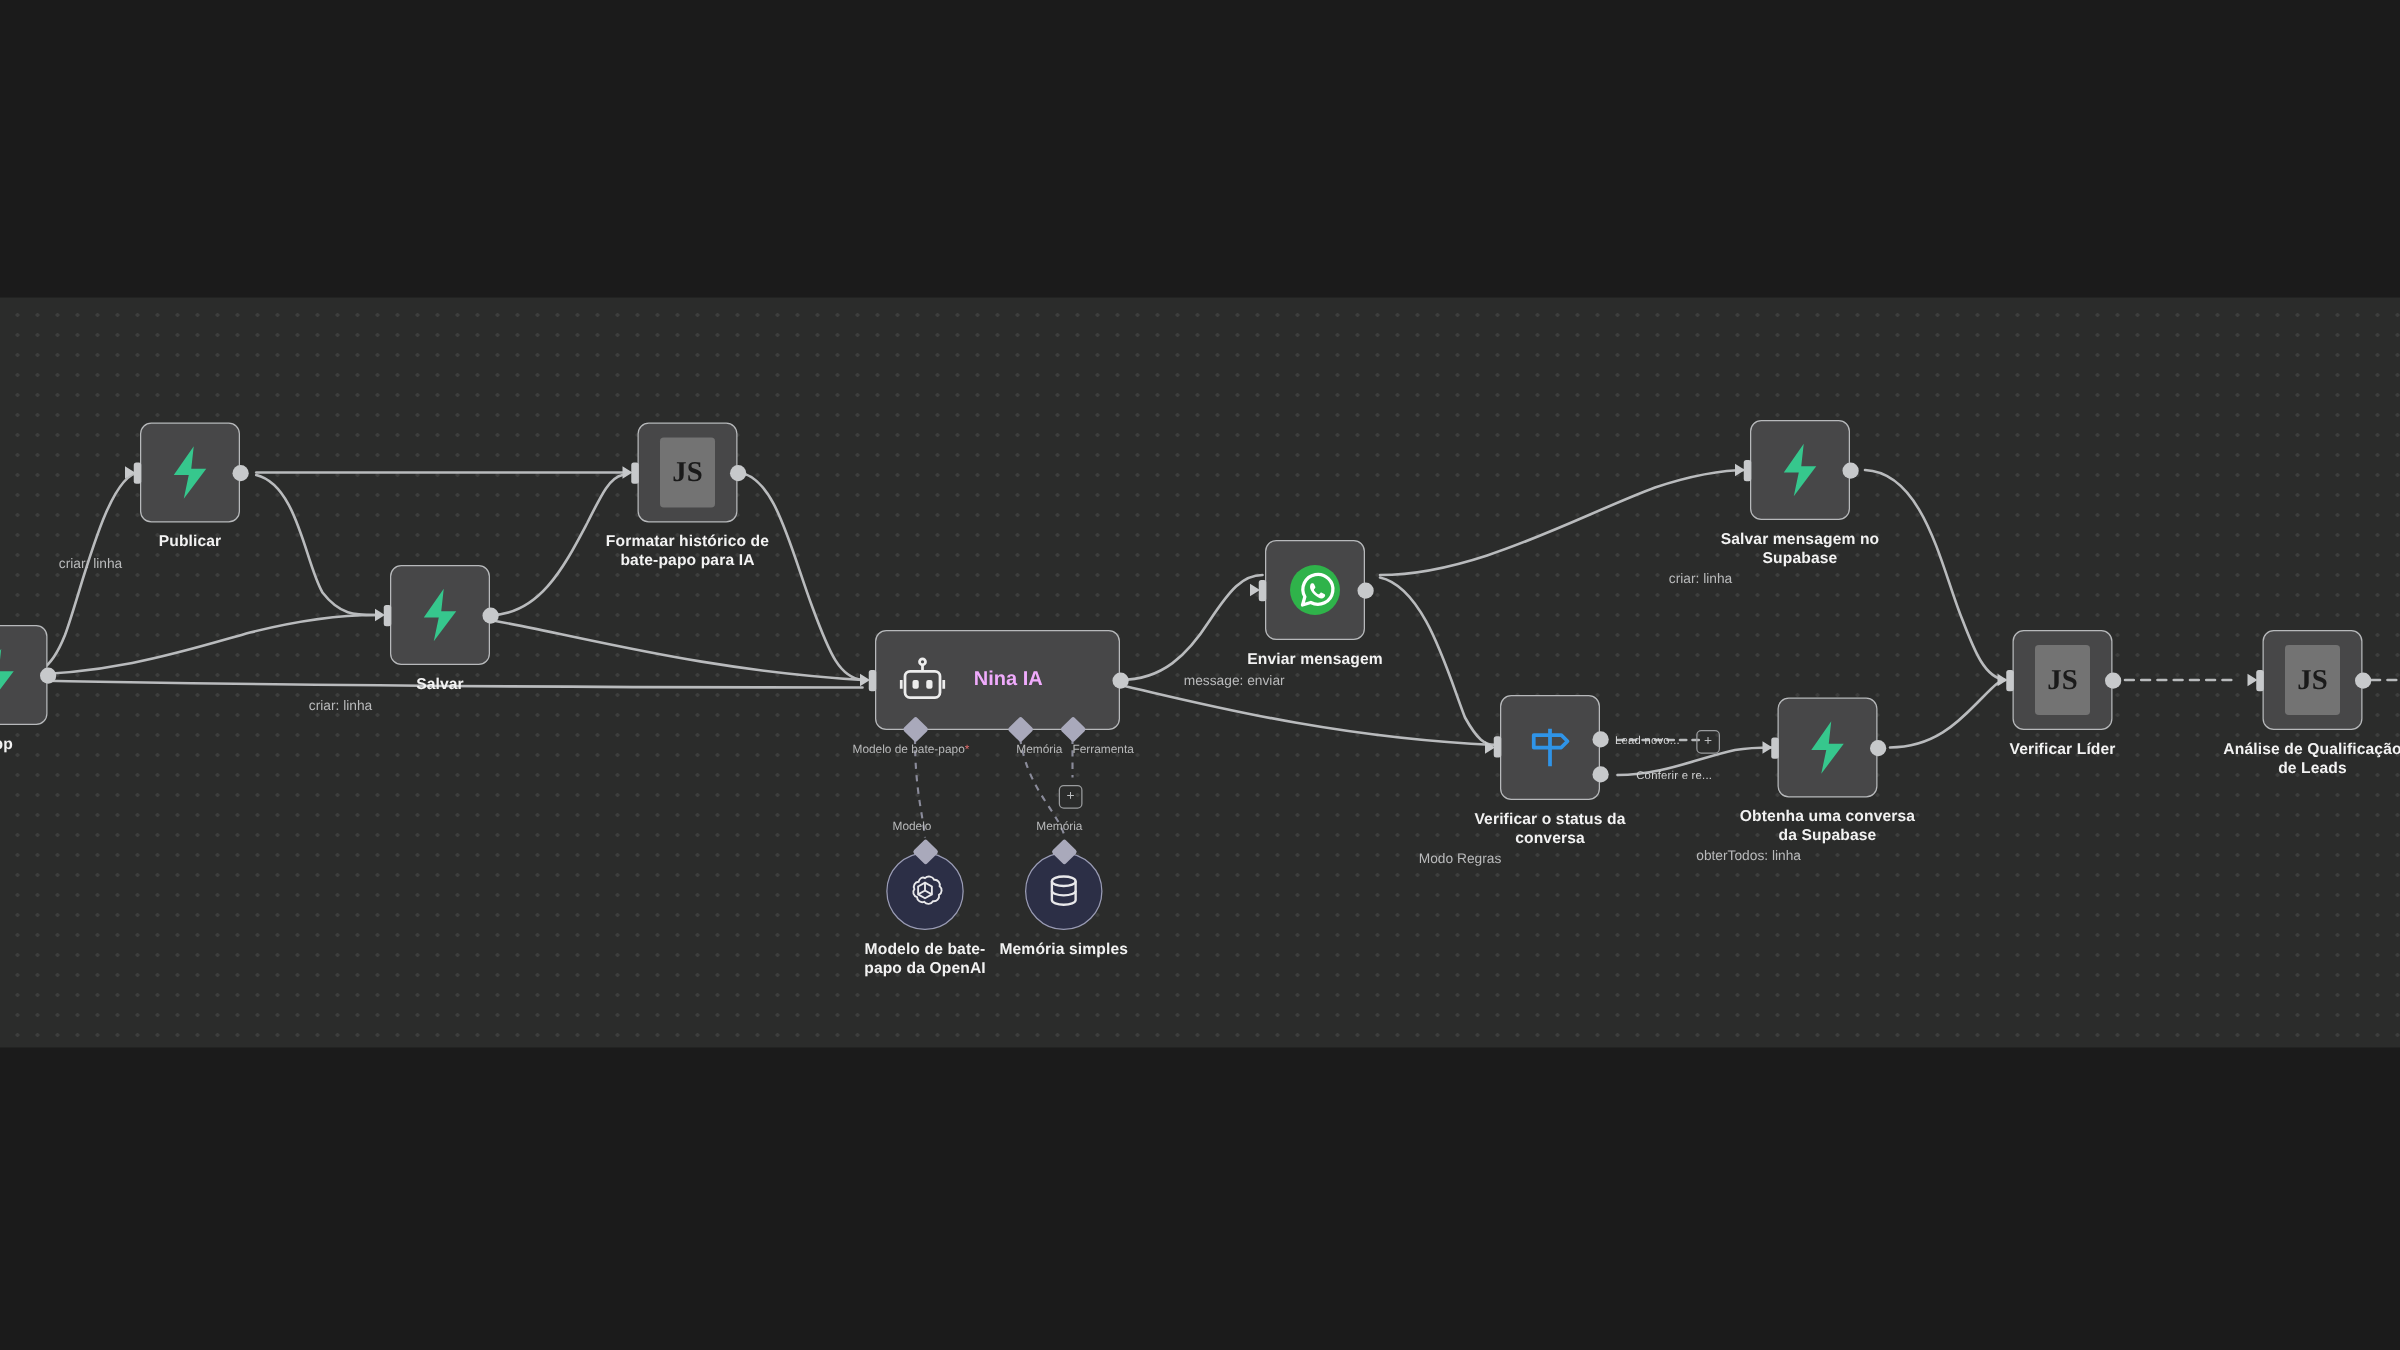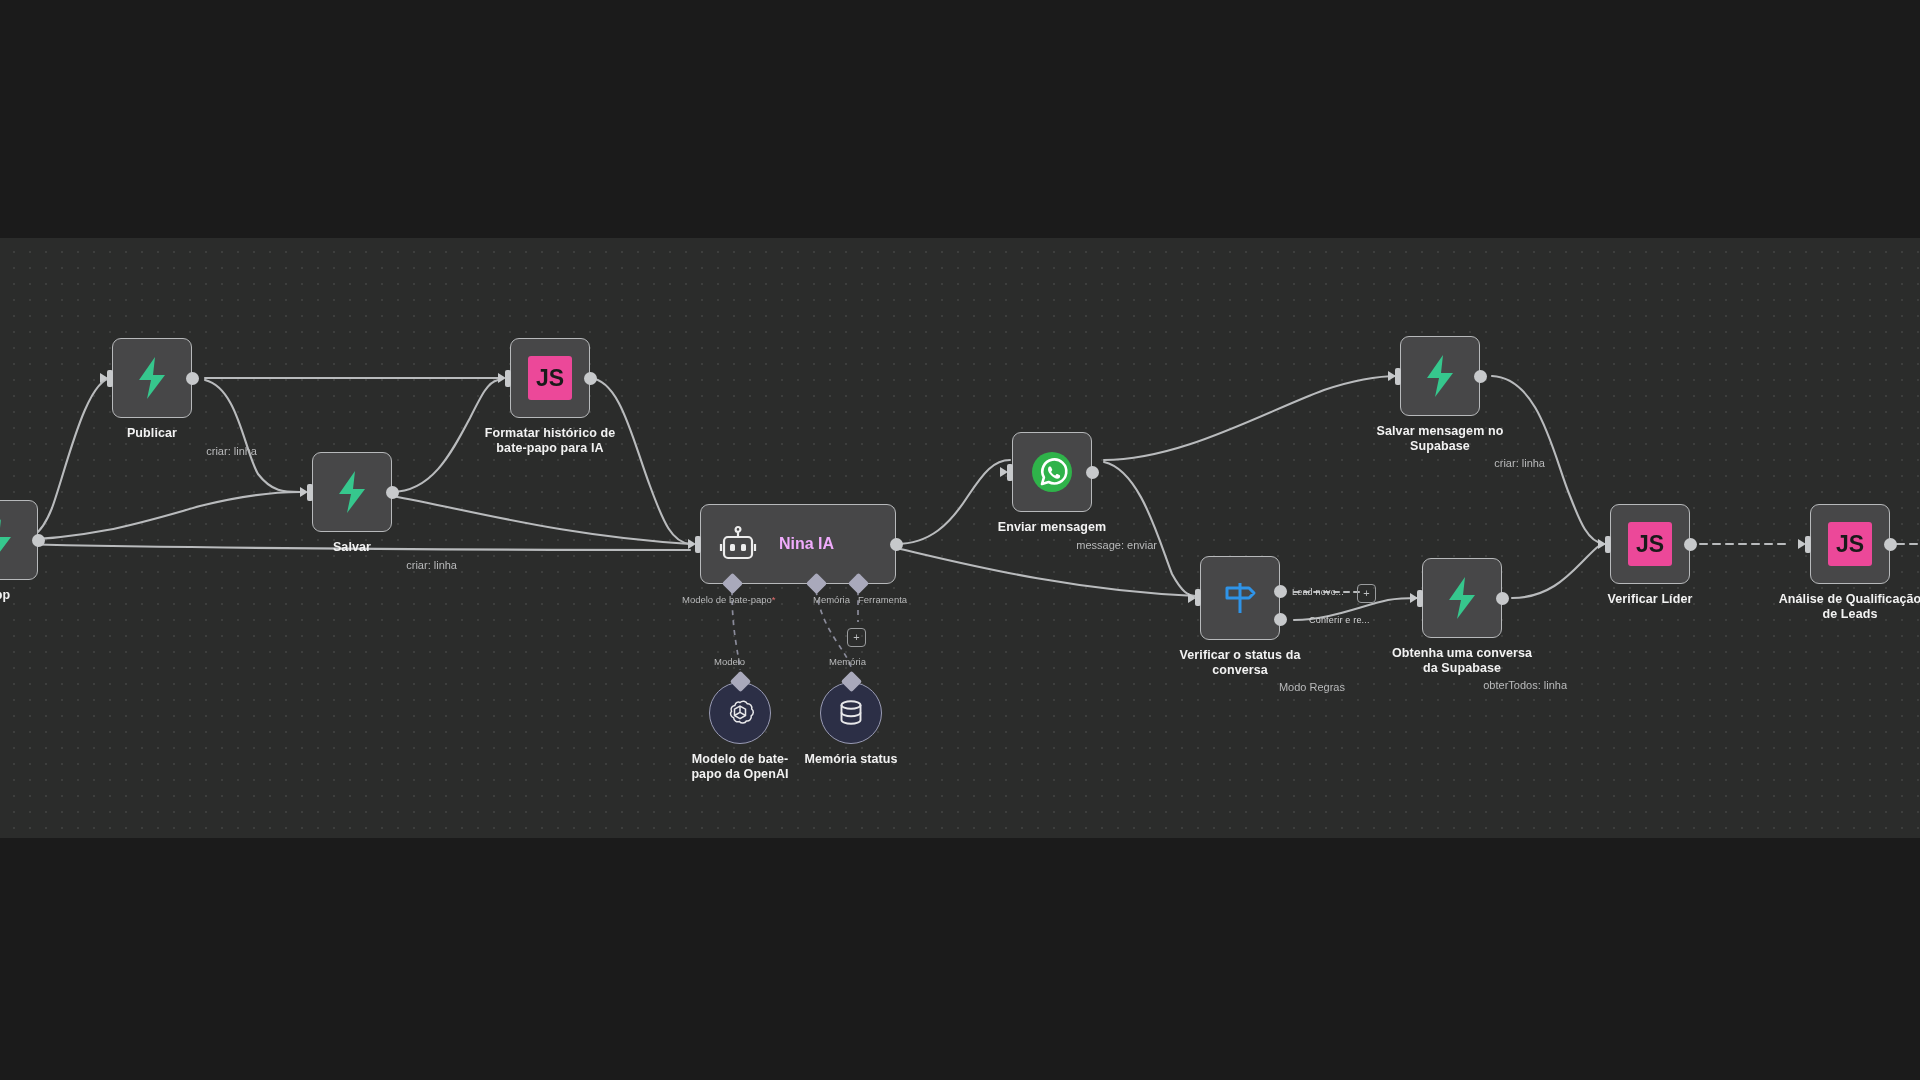--- a/index.html
+++ b/index.html
@@ -28,21 +28,21 @@
   }
   .sq.wide{width:196px;height:80px;justify-content:flex-start;padding-left:18px;gap:22px;}
   .caption{
     position:absolute;left:50%;transform:translateX(-50%);
     top:88px;width:200px;text-align:center;
     color:#f2f2f2;font-size:12.5px;line-height:15px;font-weight:700;
     letter-spacing:.1px;white-space:pre-line;
   }
   .subcap{
     position:absolute;left:50%;transform:translateX(-50%);
-    width:210px;text-align:right;
+    width:210px;text-align:left;
     color:#b9babb;font-size:11px;line-height:14px;font-weight:400;
   }
 
   
   .dot{position:absolute;width:13px;height:13px;border-radius:50%;background:#c7c9cb;top:33.5px;}
   .dot.out{right:-7px;}
   .inArrow{position:absolute;left:-12px;top:31.5px;width:13px;height:17px;}
   .inArrow:before{content:"";position:absolute;left:7px;top:0;width:6px;height:17px;border-radius:2px;background:#c7c9cb;}
   .inArrow:after{content:"";position:absolute;left:0;top:3.5px;border-left:8px solid #c7c9cb;border-top:5px solid transparent;border-bottom:5px solid transparent;}
 
@@ -51,23 +51,23 @@
 
   
   .circ{
     width:62px;height:62px;border-radius:50%;
     background:#2c2f46;border:1.6px solid #9a9cb5;
     display:flex;align-items:center;justify-content:center;box-sizing:border-box;
   }
 
   
   .bolt{width:38px;height:44px;}
-  .jsbox{width:44px;height:44px;background:#ec4899;border-radius:3px;
+  .jsbox{width:44px;height:56px;background:#737373;border-radius:3px;
          display:flex;align-items:center;justify-content:center;
-         font-weight:700;font-size:23px;color:#1a1a1a;font-family:Liberation Sans, sans-serif;}
+         font-weight:700;font-size:23px;color:#1a1a1a;font-family:Liberation Serif, serif;}
   .wa{width:48px;height:48px;}
   .switchicon{width:42px;height:42px;}
   .agenticon{width:38px;height:38px;}
   .agentlabel{color:#f0abfc;font-size:16px;font-weight:700;}
 
   
   .pinlabel{position:absolute;color:#d4d5d6;font-size:9px;white-space:nowrap;letter-spacing:.2px;}
   .plusbox{position:absolute;width:17px;height:17px;border:1.4px solid #9a9c9e;border-radius:4px;
            display:flex;align-items:center;justify-content:center;color:#bdbfc1;font-size:11px;line-height:1;}
   .minilabel{position:absolute;color:#b9babb;font-size:9.5px;white-space:nowrap;}
@@ -221,21 +221,21 @@
       <div class="minilabel" style="left:9px;top:-26px;">Memória</div>
       <div class="circ">
         <svg width="28" height="30" viewBox="0 0 28 30">
           <g fill="none" stroke="#e8e8ea" stroke-width="1.9">
             <ellipse cx="14" cy="7" rx="9.5" ry="3.8"></ellipse>
             <path d="M4.5 7v15c0 2.1 4.3 3.8 9.5 3.8s9.5-1.7 9.5-3.8V7"></path>
             <path d="M4.5 14.5c0 2.1 4.3 3.8 9.5 3.8s9.5-1.7 9.5-3.8"></path>
           </g>
         </svg>
       </div>
-      <div class="caption" style="top:70px;width:180px;">Memória status</div>
+      <div class="caption" style="top:70px;width:180px;">Memória simples</div>
     </div>
 
     <div class="node" style="left:1012px;top:194px;">
       <div class="sq">
         <div class="inArrow"></div>
         <svg class="wa" viewBox="0 0 48 48">
           <circle cx="24" cy="24" r="20" fill="#2fb34a"></circle>
           <path d="M14 36l1.9-6.6A12 12 0 1 1 20.6 34L14 36z" fill="#2fb34a" stroke="#ffffff" stroke-width="2.6" stroke-linejoin="round"></path>
           <path d="M20.4 19.5c.4-.9 1-.9 1.6-.9.5 0 1 .1 1.3.8l.9 2c.2.4.1.8-.2 1.2l-.7.8c-.2.3-.2.6 0 .9.7 1.1 2 2.4 3.2 3 .4.2.8.2 1-.1l.8-.9c.3-.3.7-.4 1.1-.2l2 1c.6.3.8.8.7 1.3-.2 1.3-1.4 2.3-2.8 2.3-3.4 0-9.3-5.5-9.3-9.2 0-.8.2-1.4.4-2z" fill="#ffffff"></path>
         </svg>

